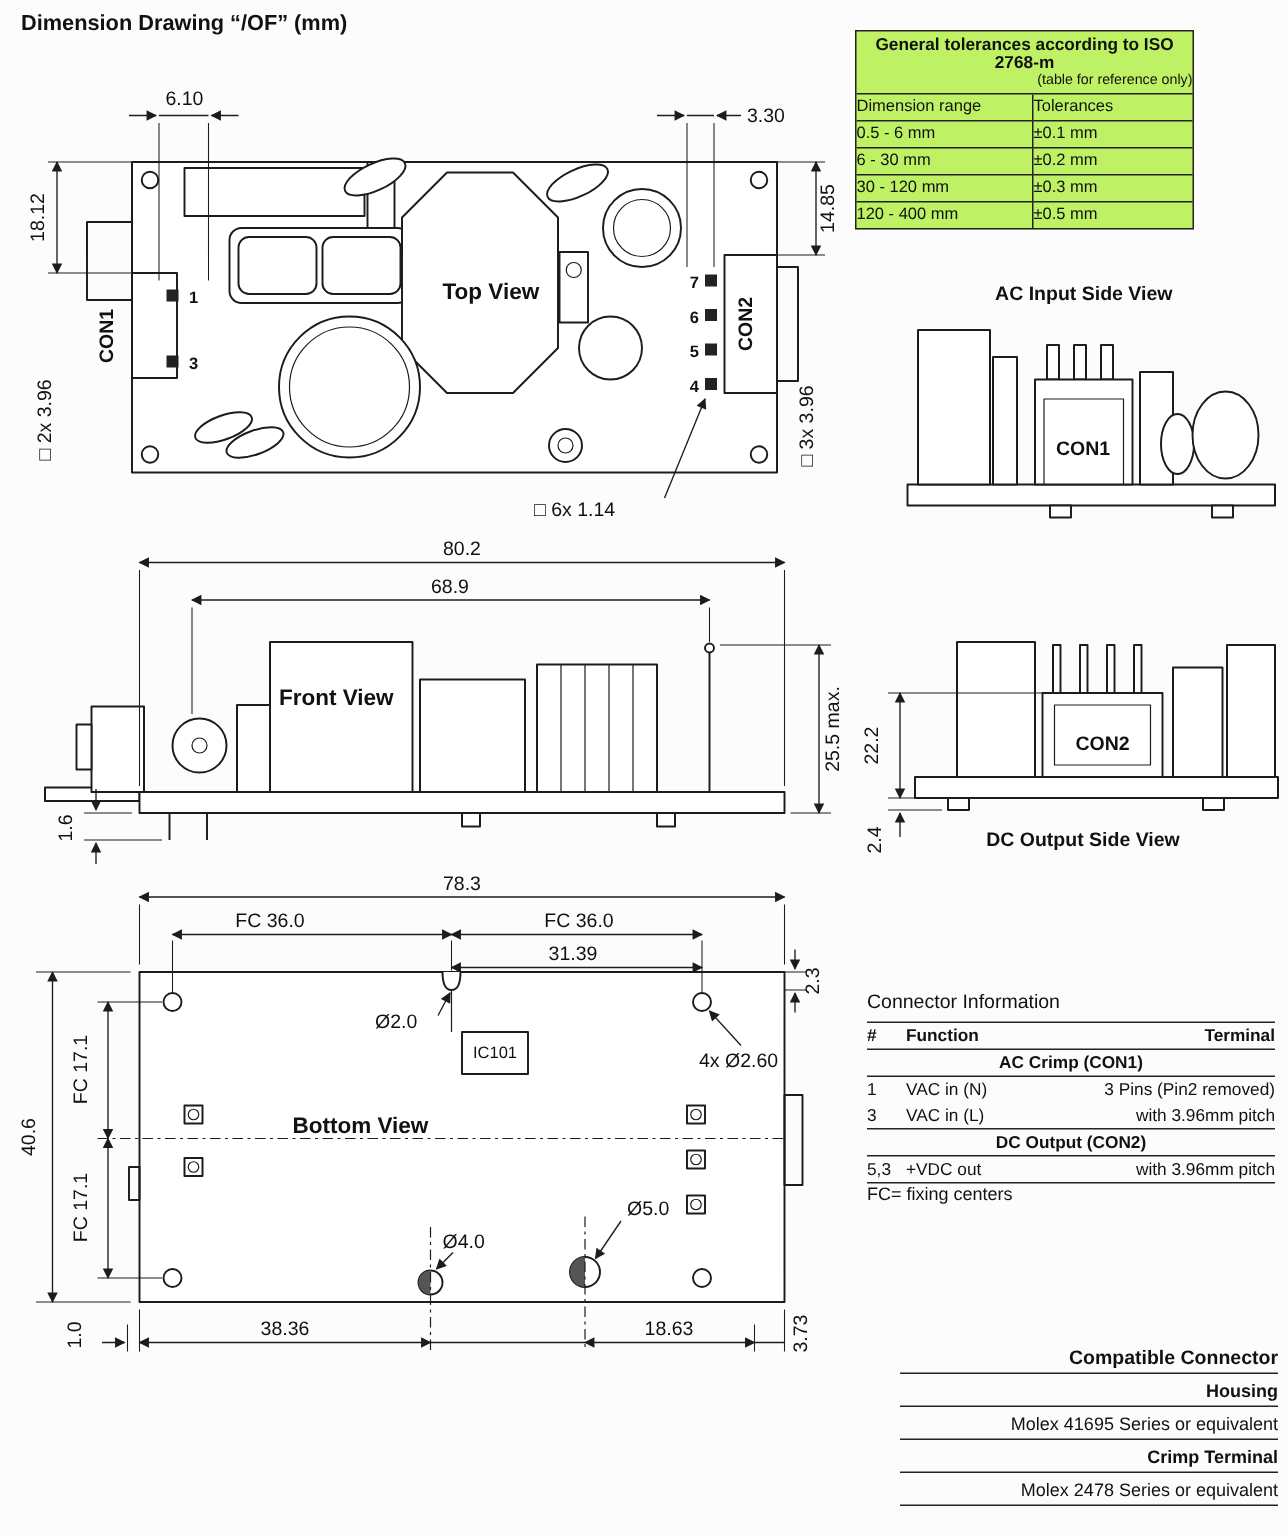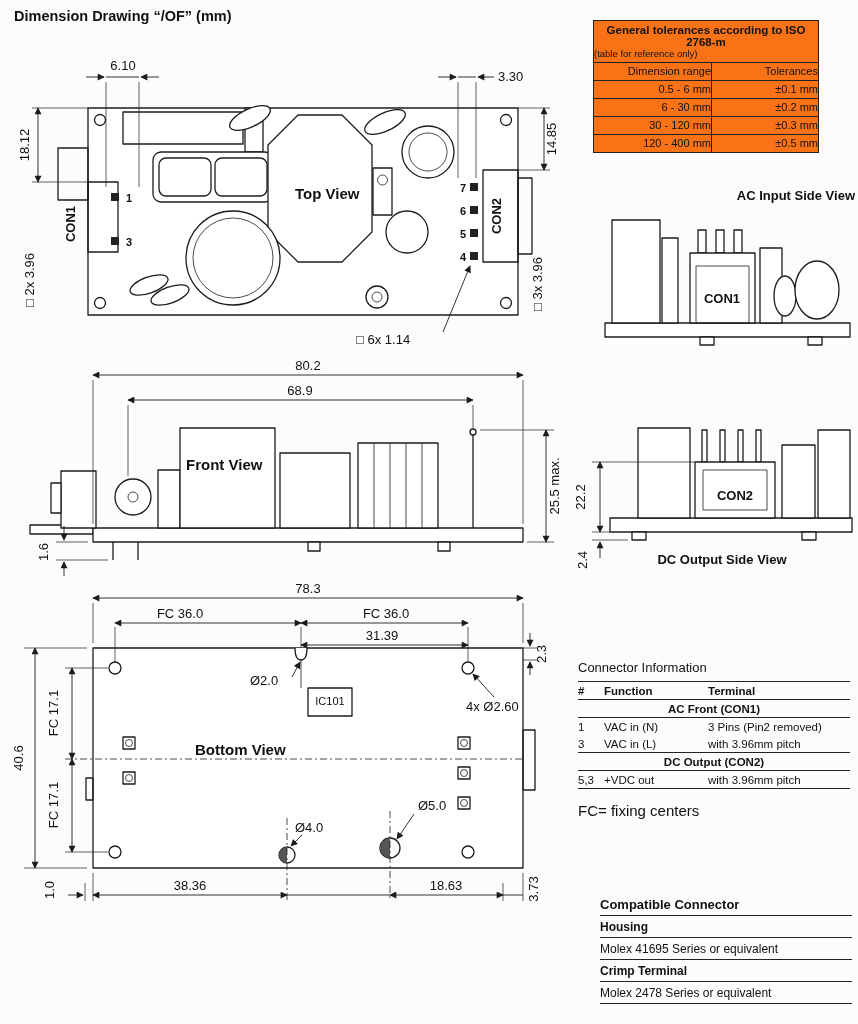--- a/index.html
+++ b/index.html
@@ -14,40 +14,40 @@
   .dim text{font-size:13px;stroke:none}
   text.d{font-size:13px}
   text.big{font-size:15px;font-weight:bold}
   text.pin{font-size:11px;font-weight:bold}
   text.conb{font-size:13px;font-weight:bold}
   text.ic{font-size:11px}
   .cl line{stroke:#1c1c1c;stroke-width:0.8;stroke-dasharray:7 3 2 3}
 
   #page-title{left:14px;top:8px;font-size:14.5px;font-weight:bold}
 
-  .tolbox{left:593px;top:20px;width:226px;border:1.5px solid #222;background:#f97316;font-size:11px}
+  .tolbox{left:570px;top:20px;width:226px;border:1.5px solid #222;background:#bef264;font-size:11px}
   .tol-title{text-align:center;font-weight:bold;font-size:11.5px;padding-top:3px}
-  .tol-sub{text-align:left;font-size:9.5px;padding-bottom:3px;border-bottom:1px solid #222}
+  .tol-sub{text-align:right;font-size:9.5px;padding-bottom:3px;border-bottom:1px solid #222}
   .tol-grid{display:grid;grid-template-columns:118px 1fr}
-  .tc{text-align:right;padding:2px 0 3px;border-right:1px solid #222}
+  .tc{text-align:left;padding:2px 0 3px;border-right:1px solid #222}
   .tc:nth-child(2n){border-right:none}
   .tc.tt{border-top:1px solid #222}
 
-  .viewtitle{text-align:right;font-weight:bold;font-size:13px;height:20px}
+  .viewtitle{text-align:center;font-weight:bold;font-size:13px;height:20px}
 
   .coninfo{left:578px;top:660px;width:272px}
   .ci-title{font-weight:normal;font-size:13px;padding-bottom:6px;border-bottom:1.5px solid #222}
   .ci-row{display:grid;grid-template-columns:26px 104px 1fr;font-size:11.5px;padding:2.5px 0}
-  .ci-row .t3{text-align:left}
+  .ci-row .t3{text-align:right}
   .ci-head{font-weight:bold}
   .ci-section{font-weight:bold;font-size:11.5px;text-align:center;border-top:1px solid #222;border-bottom:1px solid #222;padding:2.5px 0}
-  .ci-note{border-top:1px solid #222;font-size:15px;padding-top:13px}
+  .ci-note{border-top:1px solid #222;font-size:12px;padding-top:0}
 
   .compat{left:600px;top:893px;width:252px}
-  .cp-row{text-align:left;border-bottom:1px solid #222;padding:3.5px 0;font-size:12px}
+  .cp-row{text-align:right;border-bottom:1px solid #222;padding:3.5px 0;font-size:12px}
   .cp-title{font-size:13px;font-weight:bold}
   .cp-bold{font-weight:bold}
 </style>
 </head>
 <body>
 
 <div id="page">
 
   <div id="page-title" class="abs">Dimension Drawing “/OF” (mm)</div>
 
@@ -394,21 +394,21 @@
     </g>
   </svg>
 
   <div class="coninfo abs">
     <div class="ci-title">Connector Information</div>
     <div class="ci-row ci-head">
       <span class="t1">#</span>
       <span class="t2">Function</span>
       <span class="t3">Terminal</span>
     </div>
-    <div class="ci-section">AC Front (CON1)</div>
+    <div class="ci-section">AC Crimp (CON1)</div>
     <div class="ci-row">
       <span>1</span>
       <span>VAC in (N)</span>
       <span class="t3">3 Pins (Pin2 removed)</span>
     </div>
     <div class="ci-row">
       <span>3</span>
       <span>VAC in (L)</span>
       <span class="t3">with 3.96mm pitch</span>
     </div>

